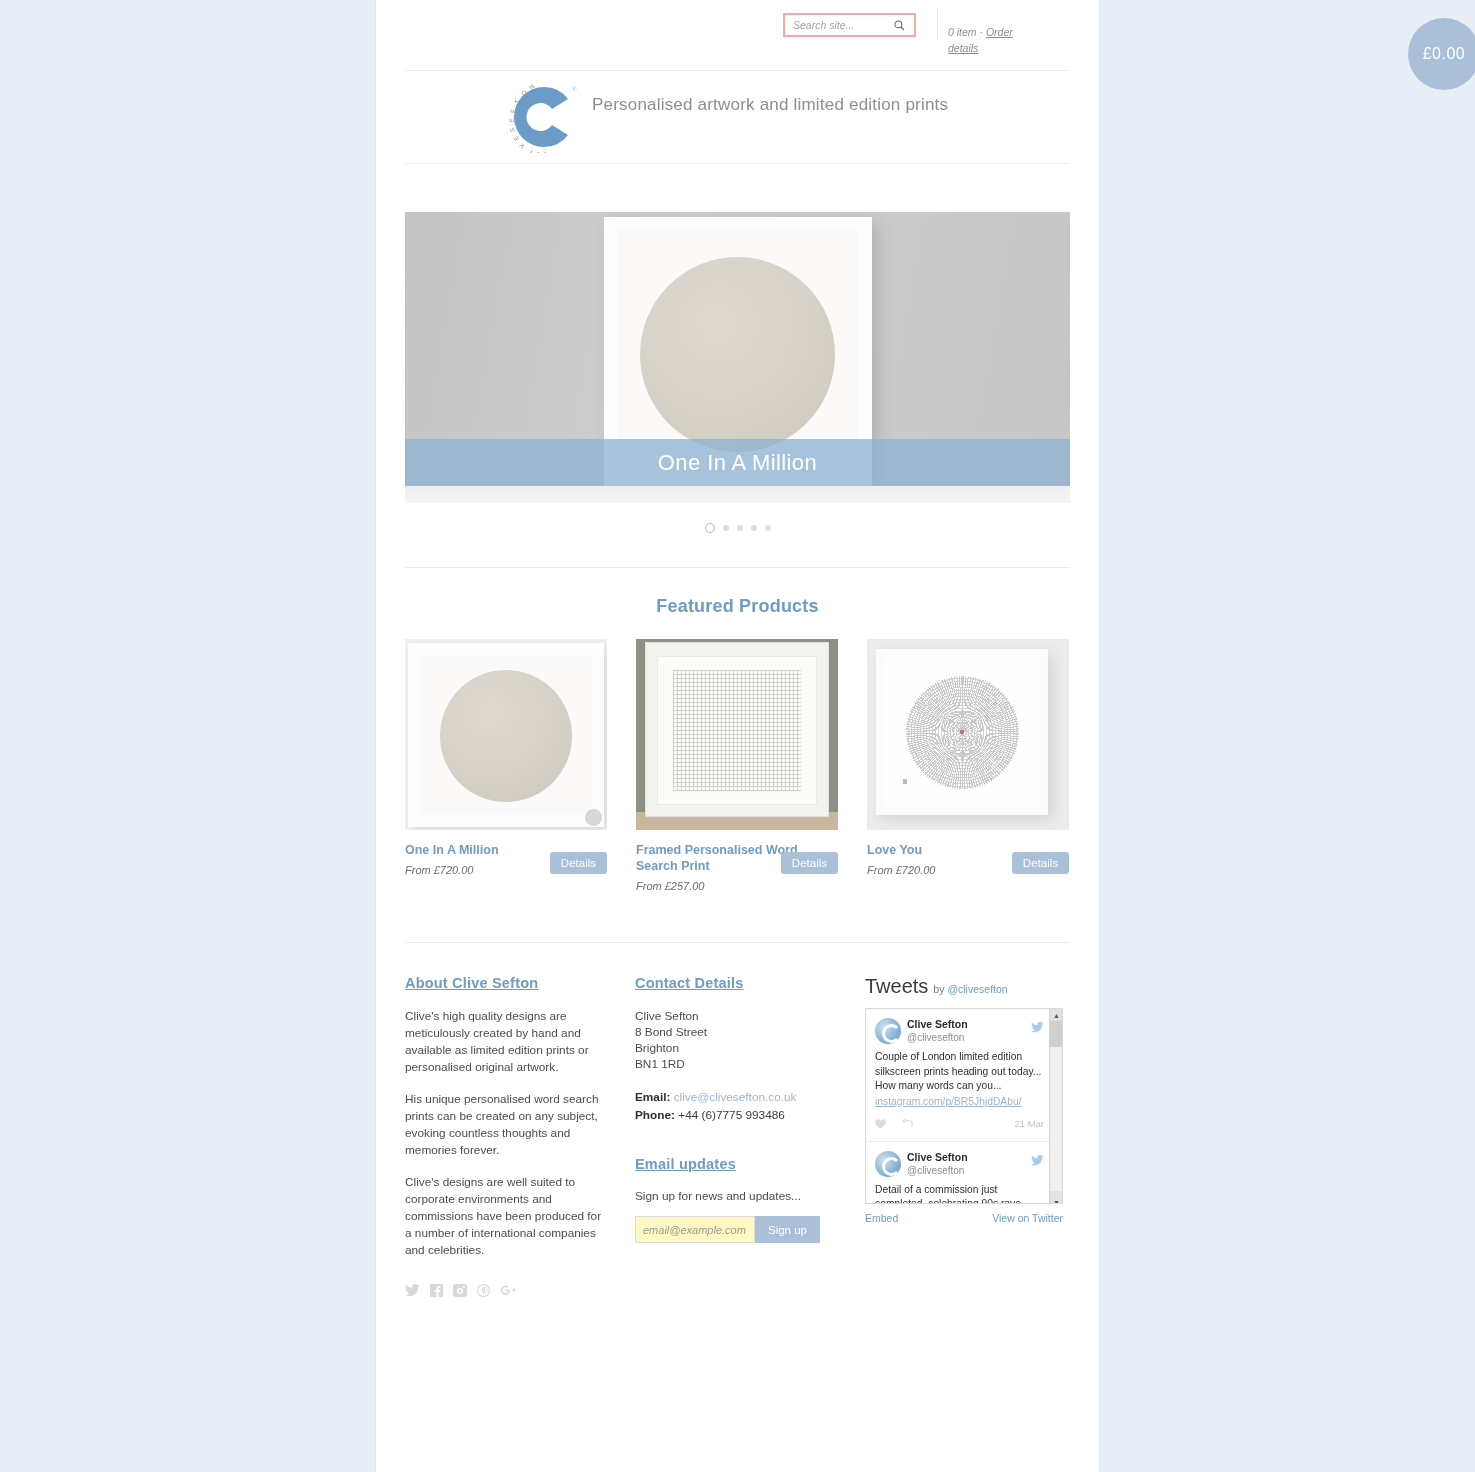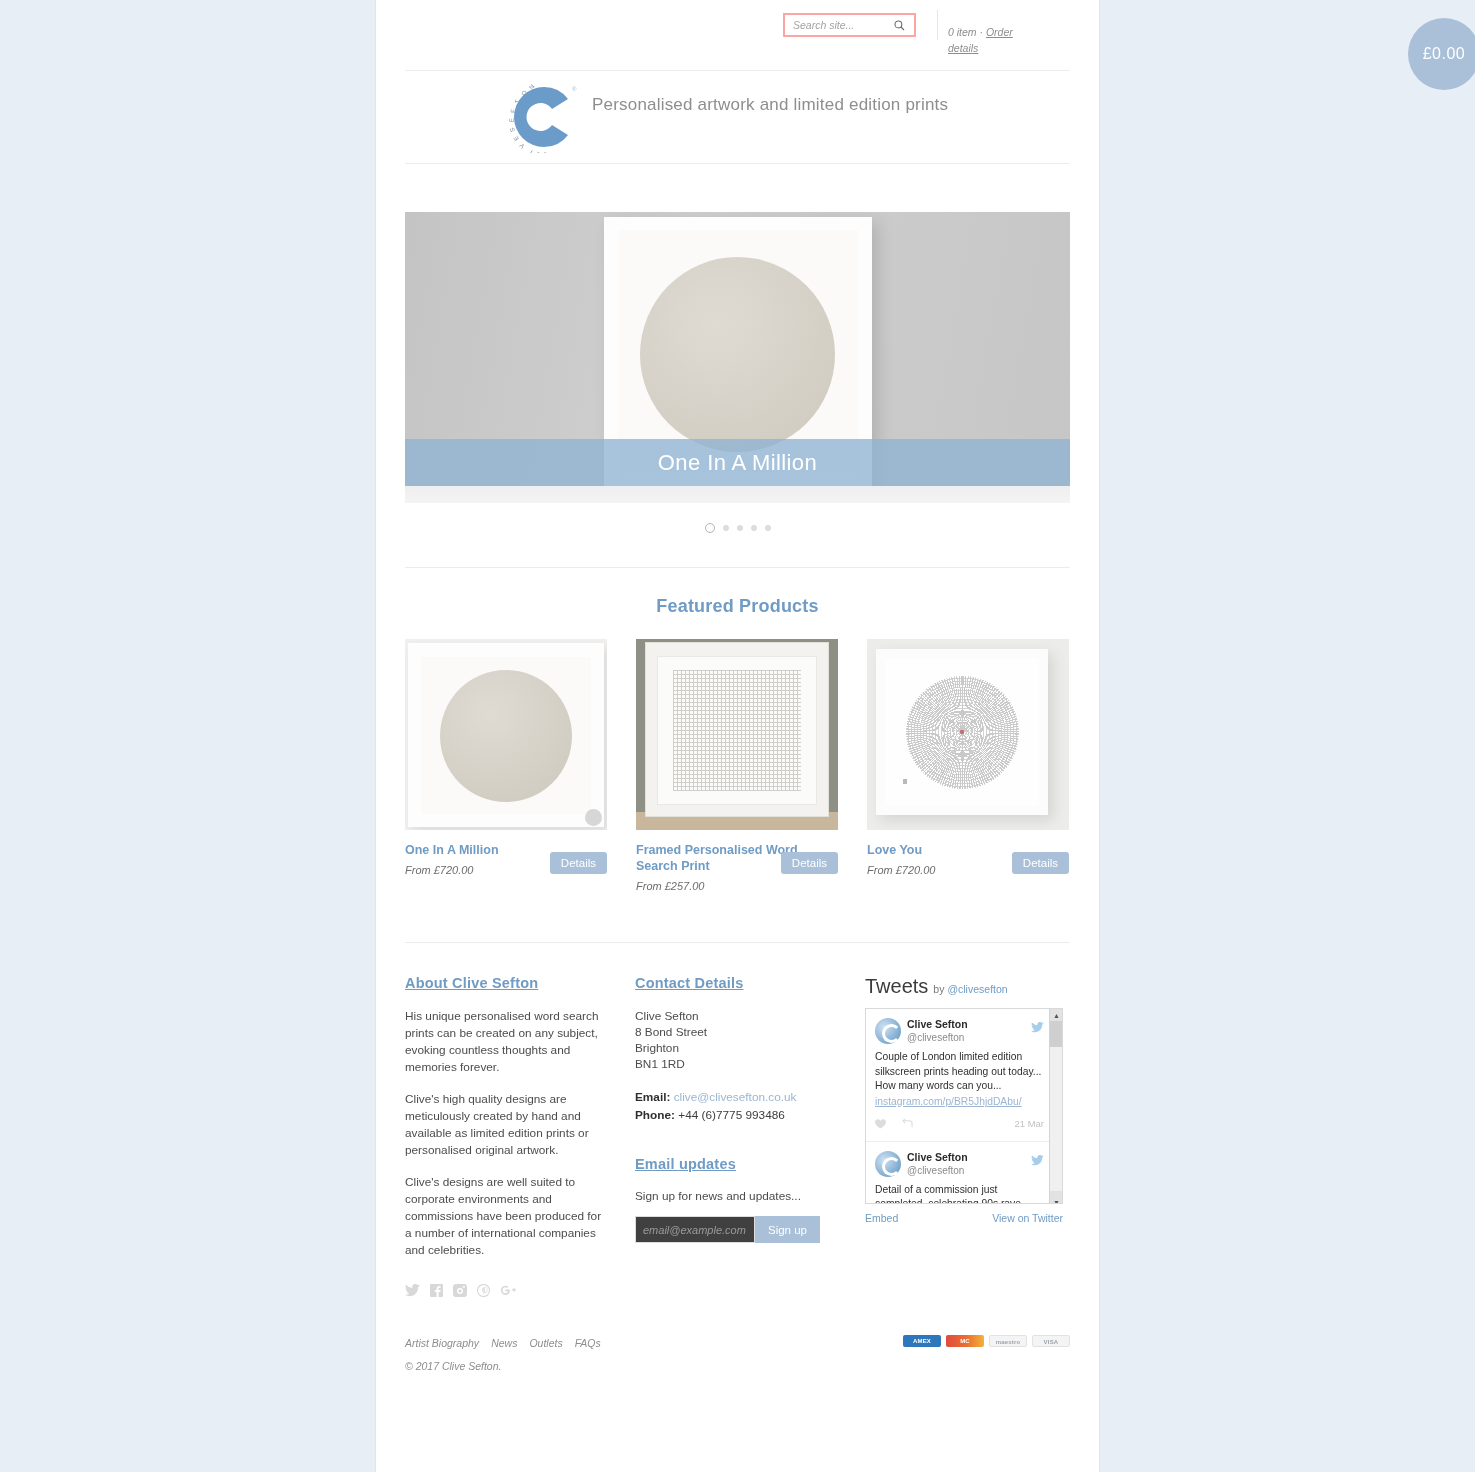--- a/index.html
+++ b/index.html
@@ -192,21 +192,21 @@
   .addr { font-size: 11.8px; color: #4c4c4c; line-height: 16px; }
   .contact-line { margin-top: 16px; font-size: 11.8px; color: #3c3c3c; line-height: 18px; }
   .contact-line b { color: #2e2e2e; }
   .contact-line a { color: #9bb5d2; text-decoration: none; }
   .email-h { margin-top: 32px; }
   .email-sub { font-size: 11.8px; color: #4c4c4c; margin-bottom: 13px; }
   .email-row { display: flex; }
   .email-input {
     width: 120px; height: 27px; border: 1px solid #dcdcdc; outline: 0;
     font-family: "Liberation Sans", sans-serif; font-style: italic;
-    font-size: 11px; color: #8f8f8f; padding: 0 7px; background:#404040;
+    font-size: 11px; color: #8f8f8f; padding: 0 7px; background:#fef9c3;
   }
   .email-input::placeholder { color:#9a9a9a; font-style: italic; }
   .signup-btn {
     background: #a9c0d8; color: #fff; border: 0; height: 27px; padding: 0 13px;
     font-family: "Liberation Sans", sans-serif; font-size: 11.5px; cursor: pointer;
   }
 
   
   .tw-head { display: flex; align-items: baseline; gap: 5px; margin-bottom: 10px; }
   .tw-head .tw-title { font-size: 20px; color: #3b3b3b; font-weight: 400; }
@@ -395,22 +395,22 @@
     </div>
 
     <div class="divider-rule" style="margin-top:44px"></div>
   </div>
 
   <div class="inner">
     <div class="cols">
 
       <div class="col-about">
         <div class="col-h">About Clive Sefton</div>
+        <p>Clive's high quality designs are meticulously created by hand and available as limited edition prints or personalised original artwork.</p>
         <p>His unique personalised word search prints can be created on any subject, evoking countless thoughts and memories forever.</p>
-        <p>Clive's high quality designs are meticulously created by hand and available as limited edition prints or personalised original artwork.</p>
         <p>Clive's designs are well suited to corporate environments and commissions have been produced for a number of international companies and celebrities.</p>
 
         <div class="social">
           <span>
             <svg width="15" height="13" viewBox="0 0 15 13" fill="#d8d8d8">
                 <path d="M15 1.6a6 6 0 0 1-1.8.5A3 3 0 0 0 14.5.4a6 6 0 0 1-1.9.7A3 3 0 0 0 7.4 3.9 8.6 8.6 0 0 1 1 .7a3 3 0 0 0 1 4 3 3 0 0 1-1.4-.4 3 3 0 0 0 2.4 3 3 3 0 0 1-1.4.1 3 3 0 0 0 2.8 2.1A6 6 0 0 1 0 10.8a8.5 8.5 0 0 0 4.6 1.4c5.5 0 8.6-4.7 8.4-8.9A6 6 0 0 0 15 1.6z"></path>
               </svg>
           </span>
           <span>
             <svg width="13" height="13" viewBox="0 0 13 13" fill="#d8d8d8">
@@ -532,31 +532,15 @@
         </div>
 
         <div class="tw-foot">
           <a href="#">Embed</a>
           <a href="#">View on Twitter</a>
         </div>
       </div>
 
     </div>
 
-    <div class="bottom">
-      <div class="bottom-links">
-        <a href="#">Artist Biography</a>
-        <a href="#">News</a>
-        <a href="#">Outlets</a>
-        <a href="#">FAQs</a>
-      </div>
-      <div class="copyright">© 2017 Clive Sefton.</div>
-
-      <div class="pay">
-        <i style="background:#2e77bc">AMEX</i>
-        <i style="background:linear-gradient(90deg,#e04a3c 0%,#eb6f32 55%,#f2b13c 100%)">MC</i>
-        <i style="background:#f4f4f4;color:#9aa3ad;border:1px solid #e2e2e2">maestro</i>
-        <i style="background:#f4f4f4;color:#9aa3ad;border:1px solid #e2e2e2">VISA</i>
-      </div>
-    </div>
   </div>
 
 </div>
 
 </body></html>

